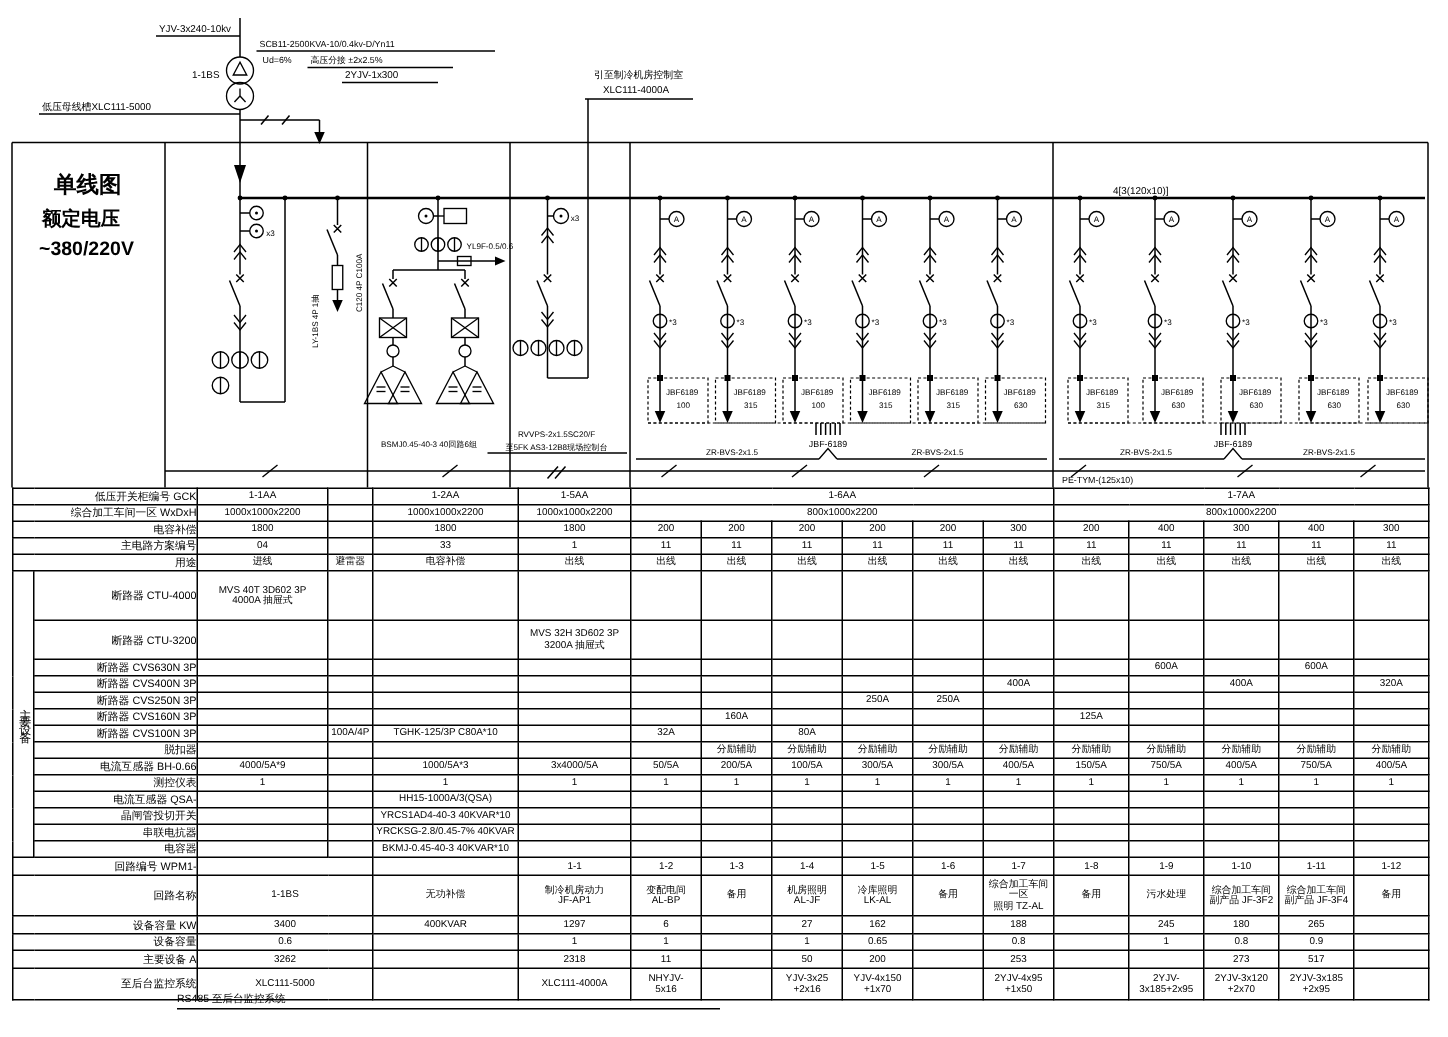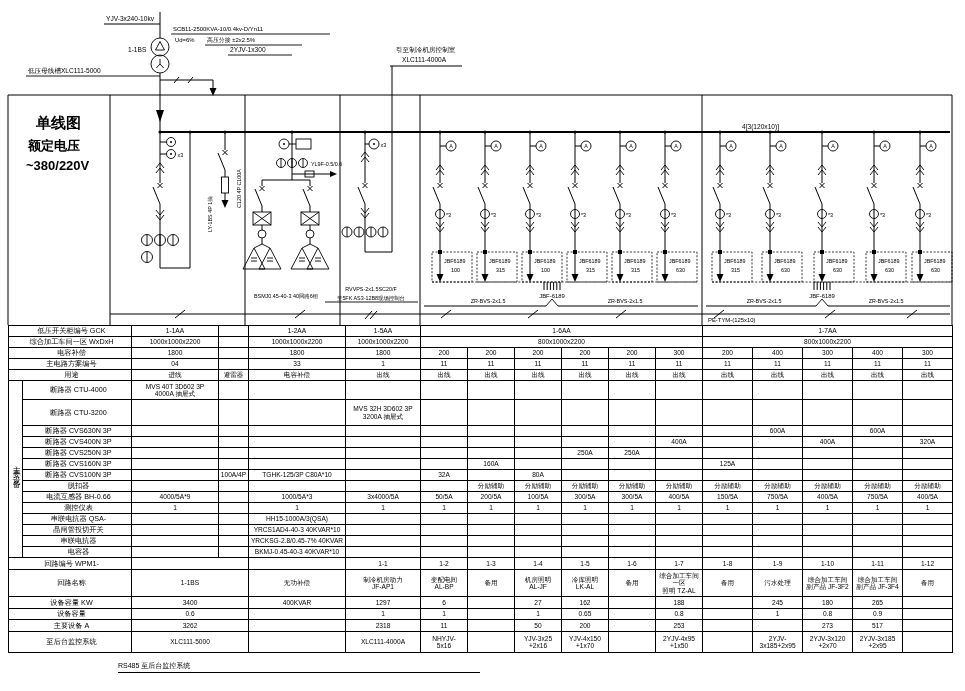--- a/index.html
+++ b/index.html
@@ -15,25 +15,25 @@
   #diagram-svg .t5{font-size:5.4px}
   #diagram-svg .t55{font-size:5.9px}
   #diagram-svg .t6{font-size:6.6px}
   #diagram-svg .big{font-size:15px;font-weight:bold}
   #diagram-svg .big2{font-size:13px;font-weight:bold}
   #diagram-svg .mid{text-anchor:middle}
   #spec-table{position:absolute;left:8px;top:325px;z-index:2;
       border-collapse:collapse;table-layout:fixed;width:944px}
   #spec-table td{border:1px solid #000;font-size:6.6px;text-align:center;
       padding:0;line-height:1.08;white-space:pre-line;overflow:hidden;vertical-align:middle}
-  #spec-table td.lab{text-align:center;padding-left:3px;font-size:7.2px;white-space:nowrap}
+  #spec-table td.lab{text-align:right;padding-left:3px;font-size:7.2px;white-space:nowrap}
   #spec-table td.vert{writing-mode:vertical-lr;text-orientation:upright;
       font-size:8px;letter-spacing:5px;padding:2px 0}
   #spec-table tr{height:11px}
-  #spec-table tr.h33{height:19px}
+  #spec-table tr.h33{height:33px}
   #spec-table tr.h26{height:26px}
   #spec-table tr.h27{height:27px}
   #spec-table tr.h21{height:21px}
   #spec-table tr.h12{height:12px}
   .rs485{position:absolute;left:118px;top:661px;width:362px;z-index:4;
       font-size:7px;border-bottom:1px solid #000;padding-bottom:1px}
 </style>
 </head>
 <body>
 
@@ -700,21 +700,21 @@
         <td>1</td>
         <td>1</td>
         <td>1</td>
         <td>1</td>
         <td>1</td>
         <td>1</td>
         <td>1</td>
         <td>1</td>
       </tr>
       <tr>
-        <td class="lab">串联电抗器 QSA-</td>
+        <td class="lab">电流互感器 QSA-</td>
         <td></td>
         <td></td>
         <td>HH15-1000A/3(QSA)</td>
         <td></td>
         <td></td>
         <td></td>
         <td></td>
         <td></td>
         <td></td>
         <td></td>

